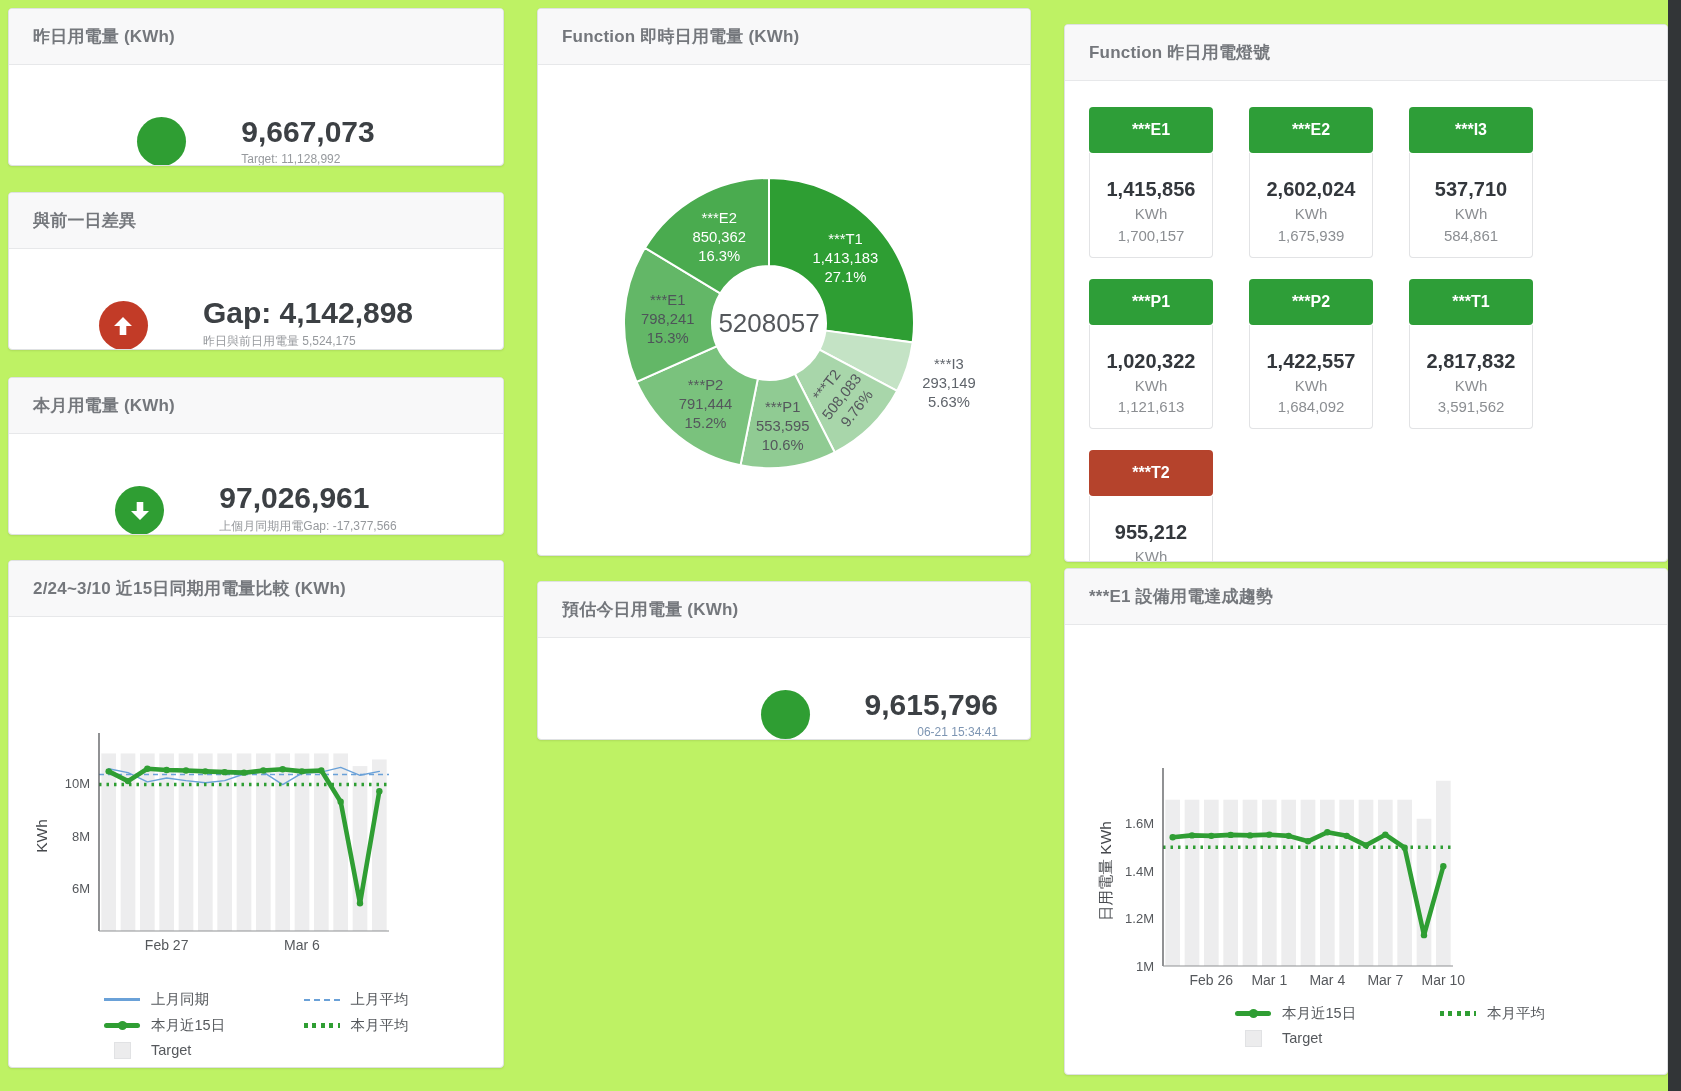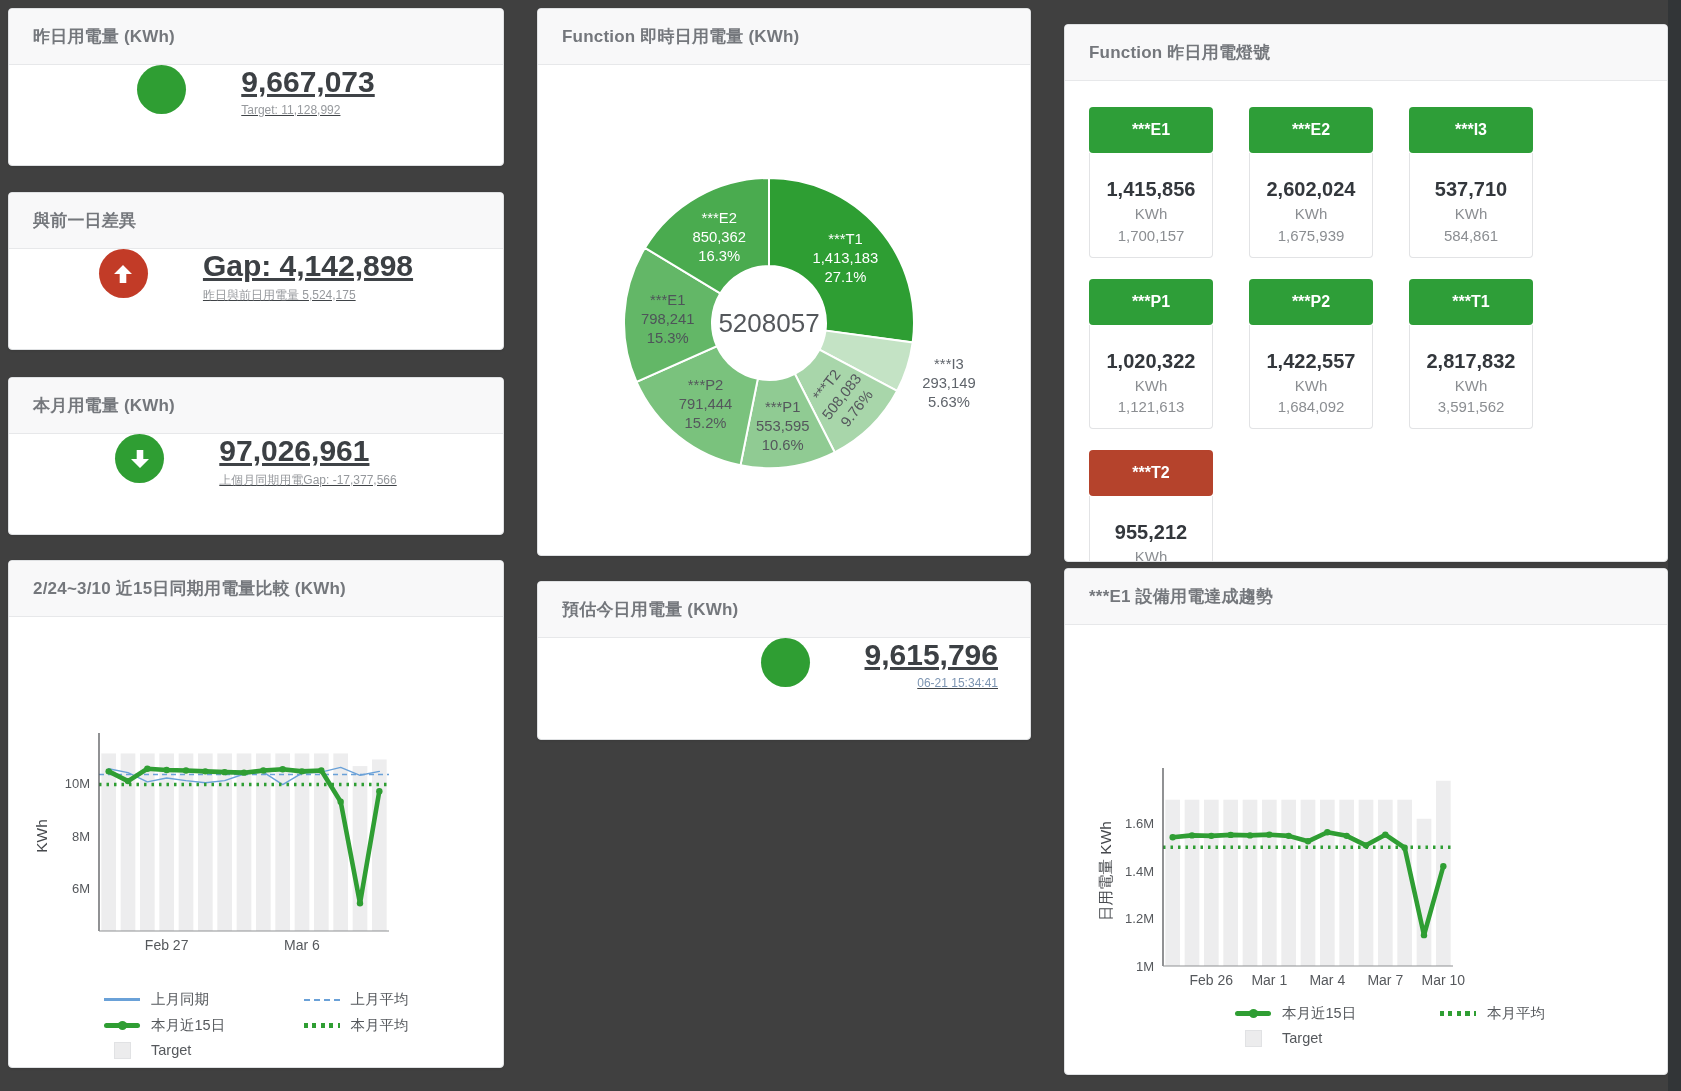--- a/index.html
+++ b/index.html
@@ -1,25 +1,25 @@
 <!DOCTYPE html>
 <html><head>
 <meta charset="utf-8">
 <style>
   html,body{margin:0;padding:0;background:#e8eaeb;}
-  .page{position:relative;width:1681px;height:1091px;background:#404040;overflow:hidden;
+  .page{position:relative;width:1681px;height:1091px;background:#bef264;overflow:hidden;
         font-family:"Liberation Sans","DejaVu Sans",sans-serif;color:#3f4347;}
   .edge-scroll{position:absolute;top:0;right:0;width:13px;height:100%;background:#323537;}
   .card{position:absolute;background:#fff;border:1px solid #dfe1e3;border-radius:4px;
         box-shadow:0 1px 2px rgba(0,0,0,.09);overflow:hidden;}
   .card-header{background:#f8f8f9;border-bottom:1px solid #e7e8ea;padding:16px 24px;}
   .card-title{font-size:17px;font-weight:bold;color:#74777c;letter-spacing:.2px;}
   .card-body{position:relative;}
   
-  .stat{display:flex;align-items:flex-start;justify-content:center;gap:55px;height:101px;text-decoration:underline;}
+  .stat{display:flex;align-items:flex-end;justify-content:center;gap:55px;height:101px;}
   .stat--right{justify-content:flex-end;padding-right:32px;}
   .circle{width:49px;height:49px;border-radius:50%;flex:none;display:flex;align-items:center;justify-content:center;}
   .circle.green{background:#2f9e33;}
   .circle.red{background:#c23b27;}
   .circle svg{width:24px;height:24px;fill:#fff;}
   .stat-text{min-width:130px;}
   .stat-value{font-size:30px;font-weight:bold;color:#3c4044;line-height:1.15;}
   .stat-sub{font-size:12px;color:#96999d;margin-top:3px;}
   .stat-sub.time{color:#7d95b2;text-align:right;}
   

